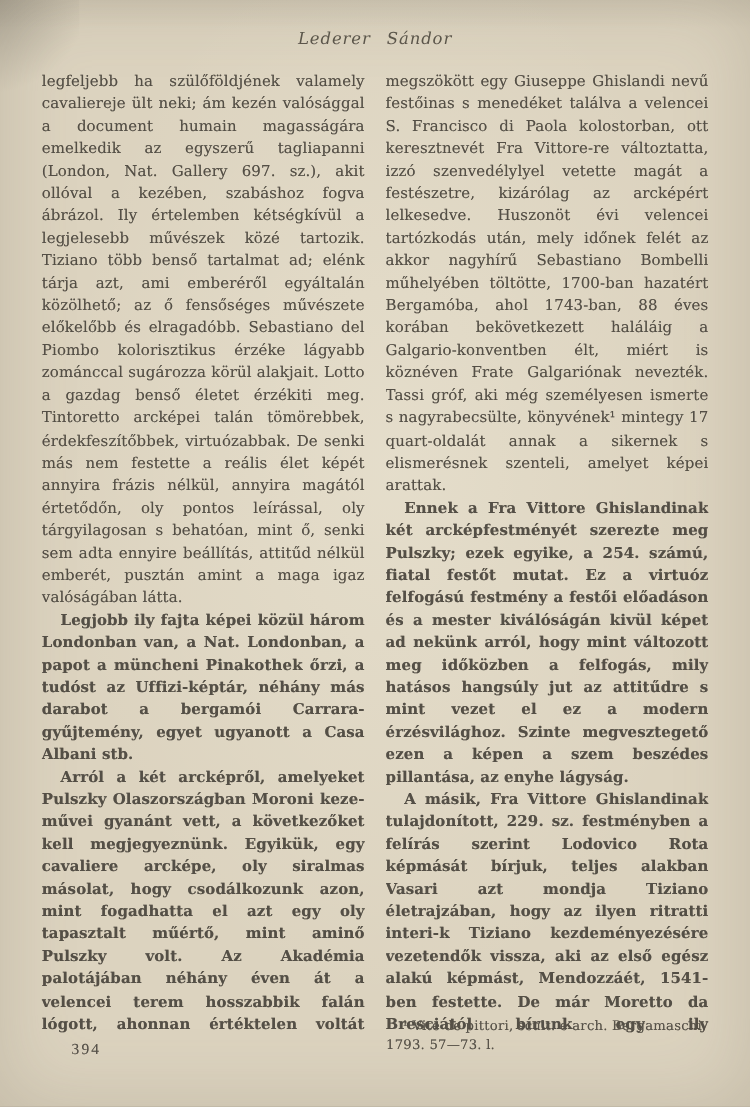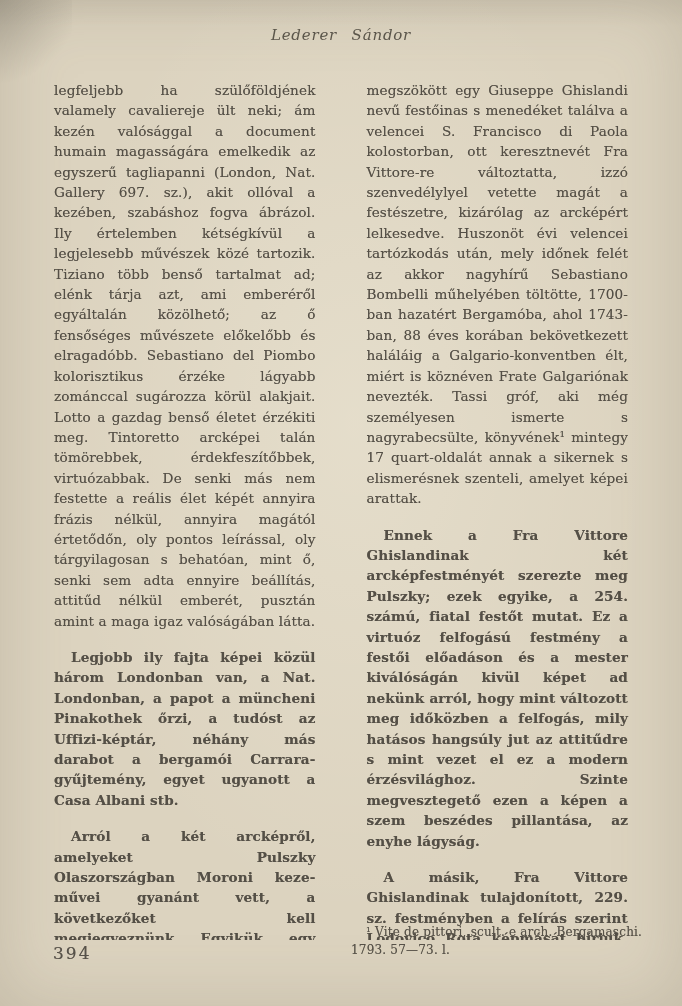--- a/index.html
+++ b/index.html
@@ -48,38 +48,39 @@
   }
   .column {
     flex: 1 1 0;
     text-align: justify;
     font-size: 13.6px;
     line-height: 20.4px;
     letter-spacing: 0.12px;
     text-shadow: 0 0 0.6px rgba(84,79,70,0.55);
     overflow: hidden;
   }
-  .column p { margin: 16px; }
+  .column p { margin: 0; }
   .column p.indent { text-indent: 17px; font-weight: bold; }
   .footnote {
     position: absolute; left: 351px; bottom: 47px; width: 293px;
     font-size: 12px;
     line-height: 17.5px;
     letter-spacing: 0.2px;
     text-indent: 15px;
     text-align: left;
     color: #575249;
     text-shadow: 0 0 0.6px rgba(84,79,70,0.5);
   }
   .page-number {
-    position: absolute; left: 53px; bottom: 43px;
-    font-size: 17px;
+    position: absolute; left: 65px; bottom: 43px;
+    font-size: 14px;
     letter-spacing: 2px;
     color: #57524a;
     text-shadow: 0 0 0.6px rgba(84,79,70,0.5);
+    font-family: Liberation Serif, serif;
   }
 </style>
 </head>
 <body>
 
 <div class="page">
   <div class="corner-stain"></div>
   <div class="edge-shade"></div>
 
   <div class="running-head">

